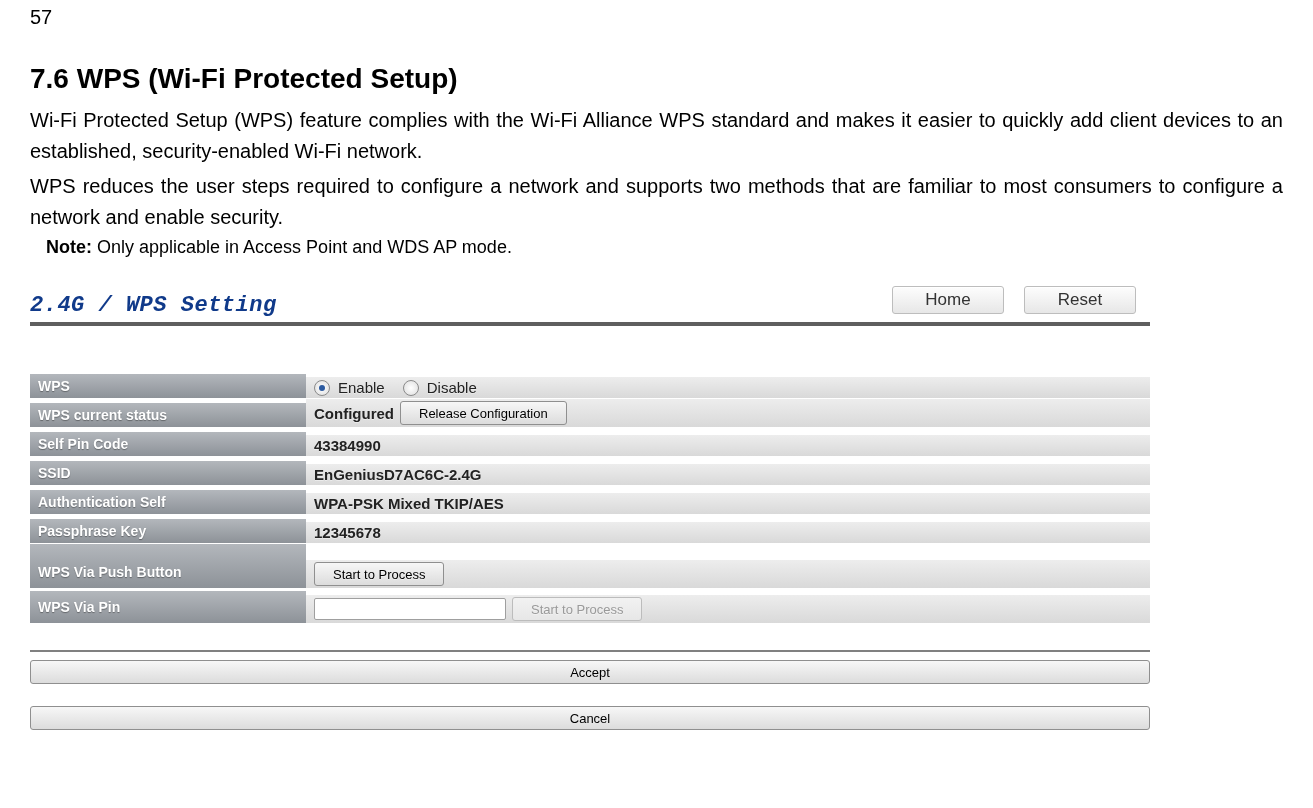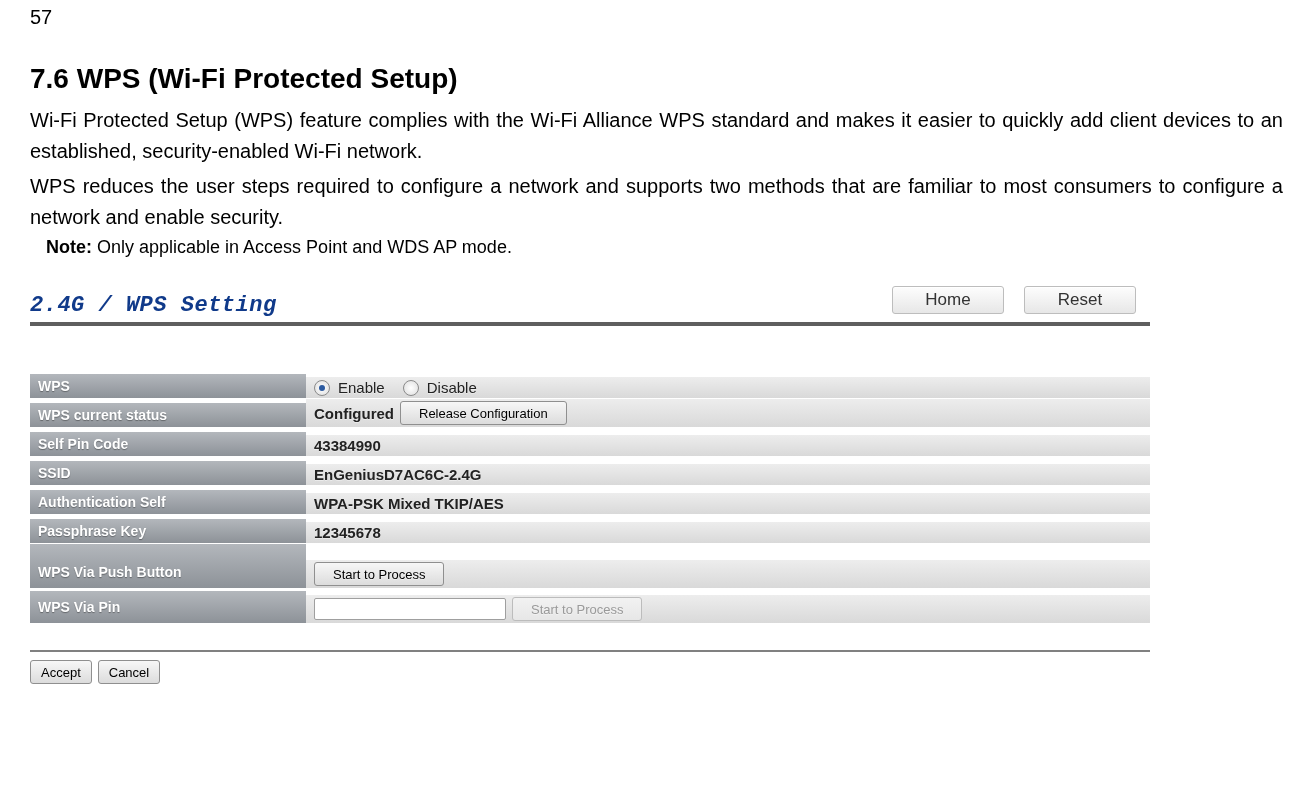--- a/index.html
+++ b/index.html
@@ -157,21 +157,22 @@
     border-radius: 2px;
   }
 
   .thin-hr {
     height: 2px;
     background: #808080;
     margin: 26px 0 8px 0;
   }
   .footer-btns {
     display: flex;
-    gap: 6px;
+    gap: 22px;
+    flex-direction: column;
   }
   .footer-btns .win-btn {
     padding: 0 10px;
   }
 </style>
 </head>
 <body>
 
 <div class="page">
   <div class="page-number">57</div>

